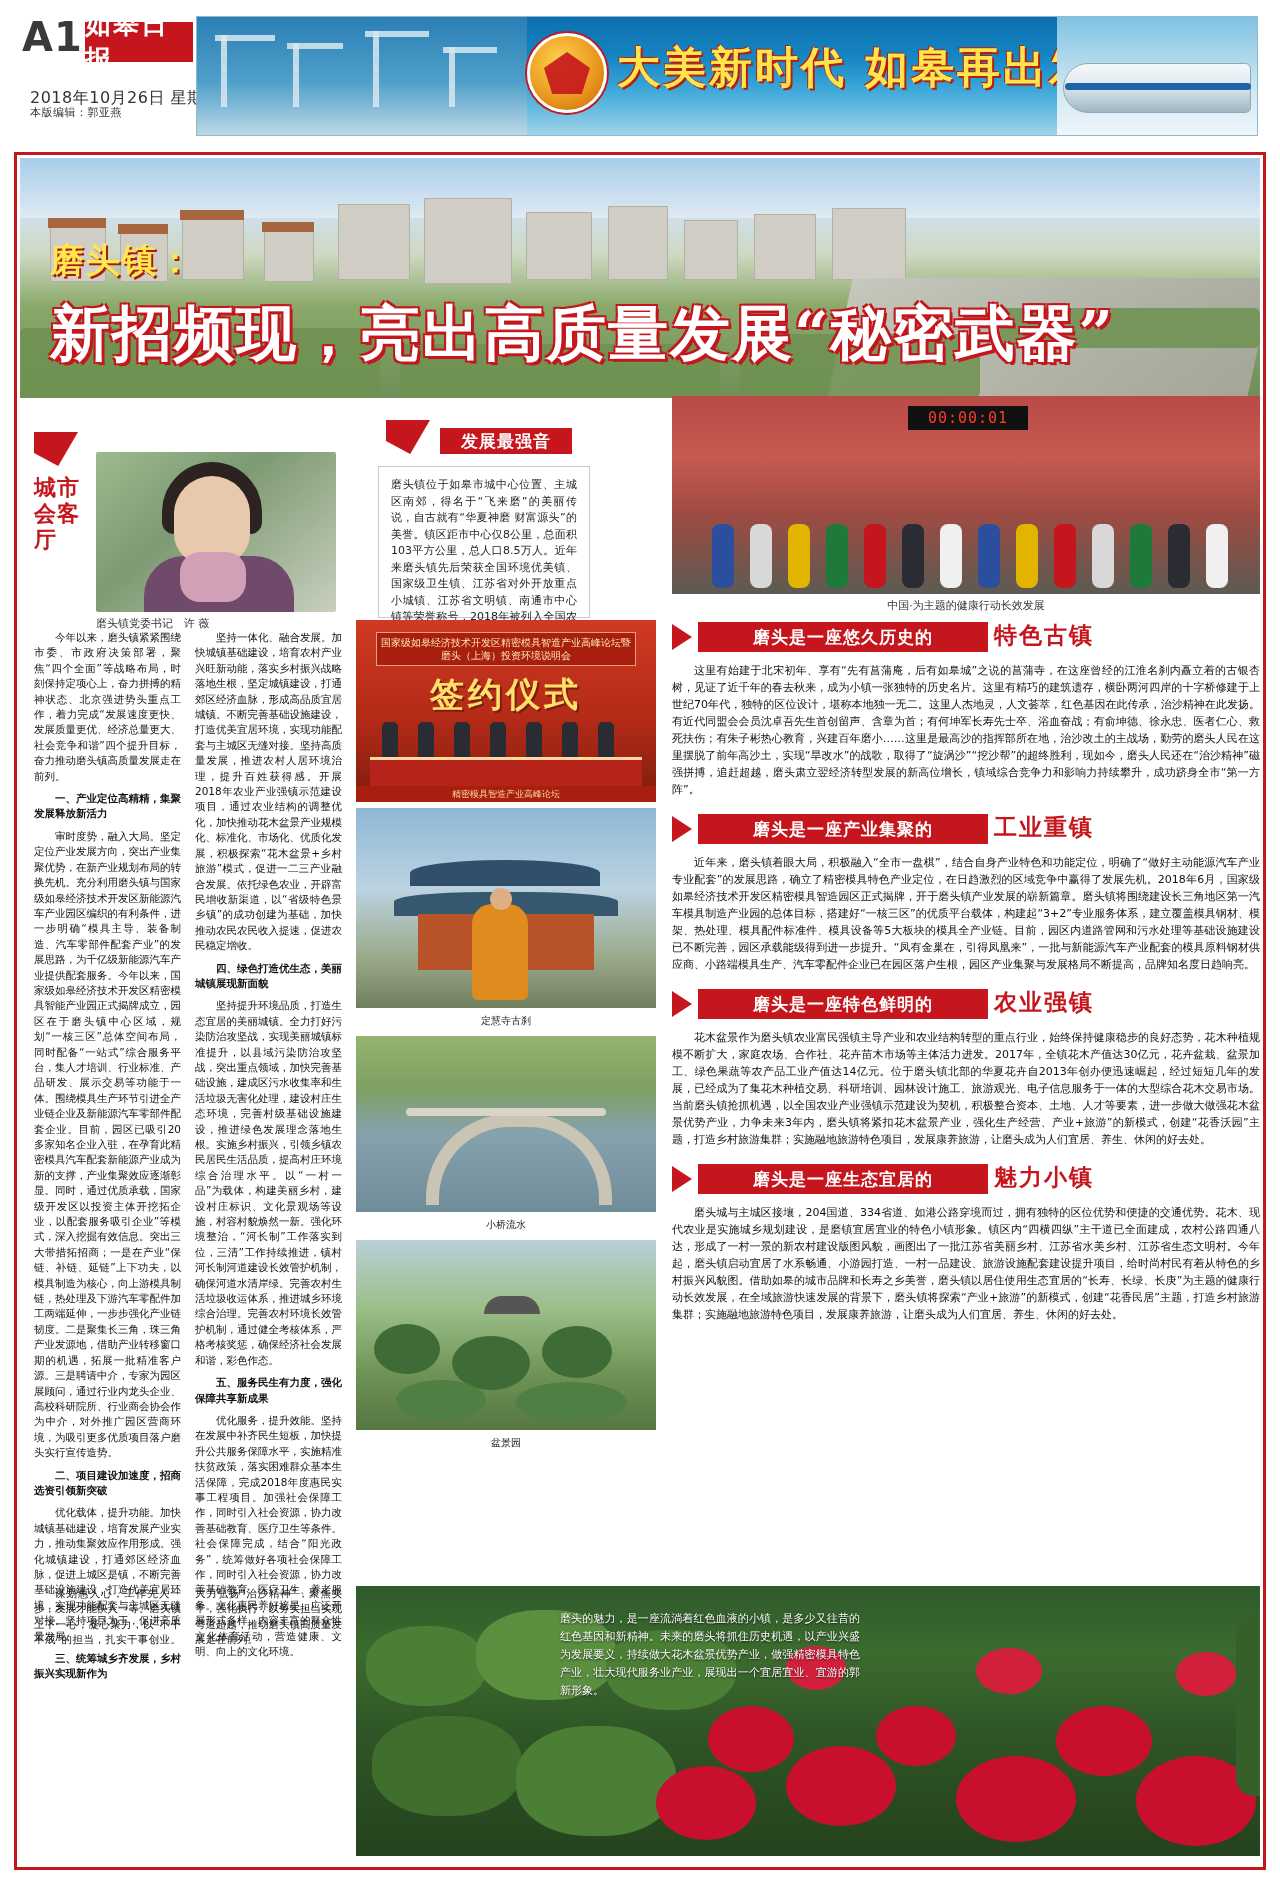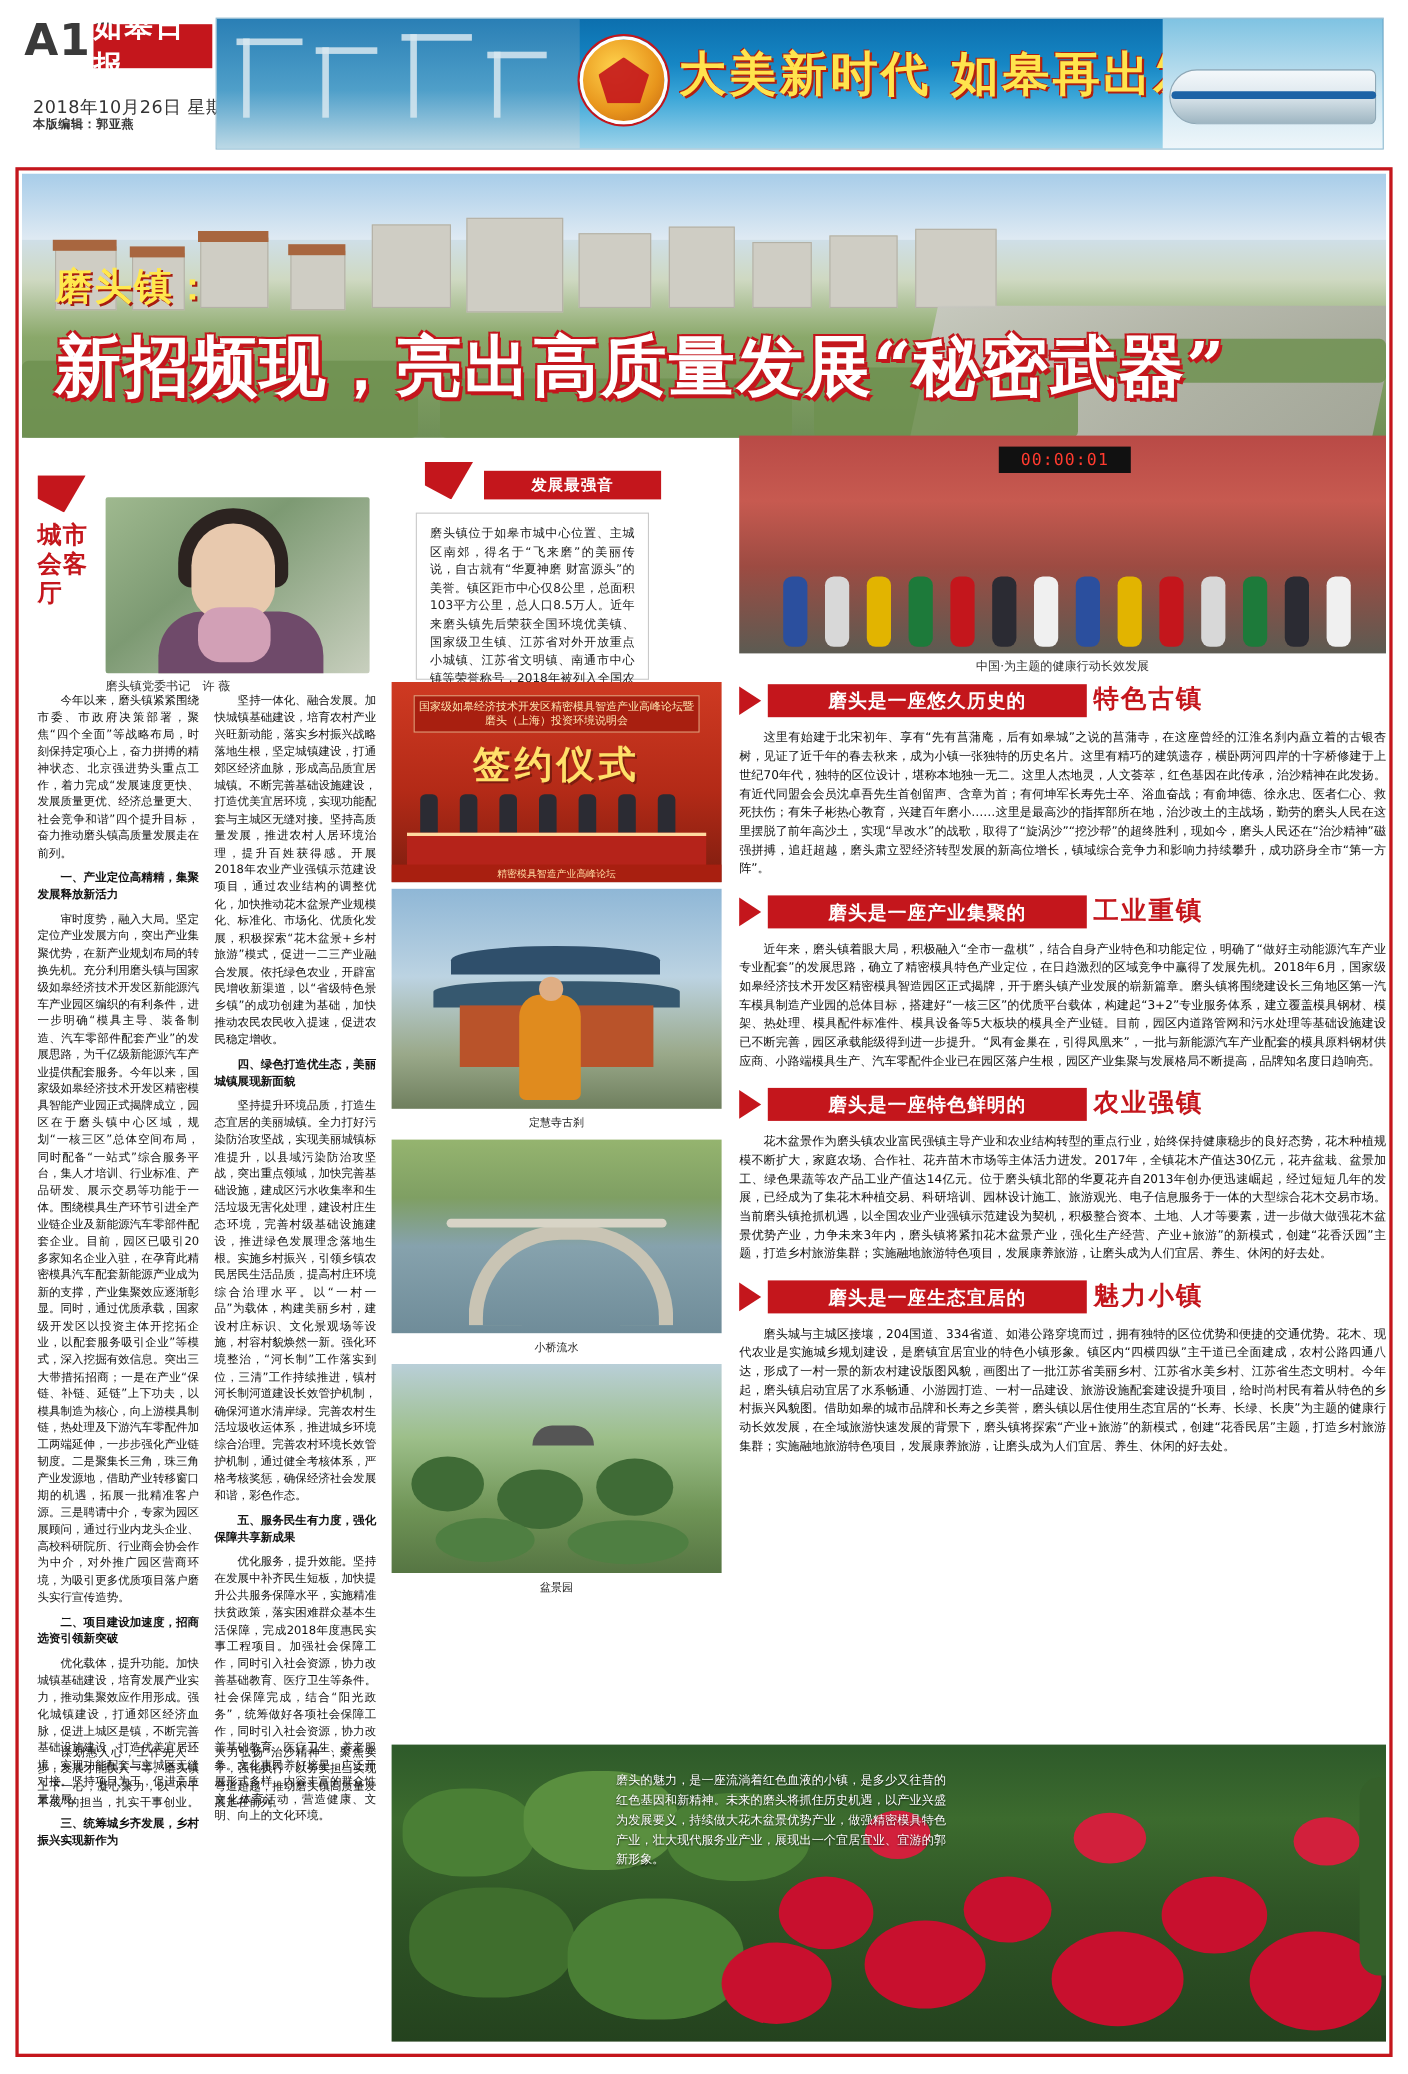--- a/index.html
+++ b/index.html
@@ -4,21 +4,21 @@
 <style>
   html,body{margin:0;padding:0;background:#ffffff;}
   body{width:1280px;height:1885px;font-family:"DejaVu Sans","Liberation Sans",sans-serif;color:#1a1a1a;overflow:hidden;}
   .page{position:relative;width:1280px;height:1885px;background:#fff;}
 
   
   .masthead{position:absolute;left:0;top:0;width:1280px;height:152px;background:#fff;}
   .folio{position:absolute;left:22px;top:14px;font-size:40px;font-weight:bold;color:#3a3a3a;letter-spacing:1px;}
   .paper-logo{position:absolute;left:85px;top:22px;width:108px;height:40px;background:#c4161c;color:#fff;font-size:26px;font-weight:bold;letter-spacing:2px;display:flex;align-items:center;justify-content:center;}
   .issue-date{position:absolute;left:30px;top:88px;font-size:16px;color:#333;letter-spacing:.5px;}
-  .editor-line{position:absolute;left:30px;top:105px;font-size:11px;color:#333;letter-spacing:.5px;font-weight:bold;}
+  .editor-line{position:absolute;left:30px;top:105px;font-size:11px;color:#333;letter-spacing:.5px;}
 
   .banner{position:absolute;left:196px;top:16px;width:1060px;height:118px;
     background:linear-gradient(180deg,#0c6fae 0%,#1686c4 35%,#3aa6d8 60%,#9fd4ea 100%);
     overflow:hidden;border:1px solid #8fb9cf;}
   .banner-port{position:absolute;left:0;top:0;width:330px;height:118px;
     background:linear-gradient(180deg,#2a7fb5 0%,#4f9fc9 55%,#bcd9e6 100%);}
   .crane{position:absolute;background:#d8e8f0;opacity:.85;}
   .banner-train{position:absolute;right:0;top:0;width:200px;height:118px;
     background:linear-gradient(180deg,#7fc3e2 0%,#cfe7f2 60%,#eef6fa 100%);}
   .train-body{position:absolute;right:6px;top:46px;width:186px;height:48px;border-radius:26px 6px 6px 26px;background:linear-gradient(180deg,#f4f8fb 0%,#dfe9ef 45%,#9fb6c2 100%);border:1px solid #8fa8b6;}
@@ -55,21 +55,21 @@
   .portrait{position:absolute;left:96px;top:452px;width:240px;height:160px;overflow:hidden;border-radius:2px;
     background:linear-gradient(140deg,#9fb98f 0%,#7d9a73 40%,#c8cfbe 100%);}
   .portrait-face{position:absolute;left:78px;top:24px;width:76px;height:88px;border-radius:38px 38px 30px 30px;background:#e8c9ae;}
   .portrait-hair{position:absolute;left:66px;top:10px;width:100px;height:72px;border-radius:50px 50px 12px 12px;background:#2c2320;}
   .portrait-body{position:absolute;left:48px;top:104px;width:150px;height:60px;border-radius:40px 40px 0 0;background:#6f4a6a;}
   .portrait-scarf{position:absolute;left:84px;top:100px;width:66px;height:50px;background:#d2a0b6;border-radius:20px;}
   .cap-portrait{position:absolute;left:96px;top:616px;width:240px;text-align:left;font-size:11px;color:#333;}
 
   .quote-box{position:absolute;left:378px;top:466px;width:212px;height:152px;border:1px solid #c9c9c9;padding:10px 12px;box-sizing:border-box;}
   .quote-text{font-size:11px;line-height:16.5px;color:#222;text-align:justify;}
-  .quote-head{position:absolute;left:440px;top:428px;width:161px;height:26px;background:#c4161c;color:#fff;font-size:14px;font-weight:bold;display:flex;align-items:center;justify-content:center;letter-spacing:1px;}
+  .quote-head{position:absolute;left:440px;top:428px;width:132px;height:26px;background:#c4161c;color:#fff;font-size:17px;font-weight:bold;display:flex;align-items:center;justify-content:center;letter-spacing:1px;}
   .quote-mark{position:absolute;left:386px;top:420px;}
 
   .marathon{position:absolute;left:672px;top:396px;width:588px;height:198px;overflow:hidden;
     background:linear-gradient(180deg,#b94a46 0%,#c75a50 30%,#9d4b42 60%,#5c5b52 100%);}
   .timer{position:absolute;left:236px;top:10px;width:120px;height:24px;background:#111;color:#ff3b2f;font-family:"DejaVu Sans Mono","Liberation Mono",monospace;font-size:15px;display:flex;align-items:center;justify-content:center;letter-spacing:1px;}
   .runner{position:absolute;bottom:6px;width:22px;height:64px;border-radius:8px;}
   .cap-marathon{position:absolute;left:672px;top:598px;width:588px;text-align:center;font-size:11px;color:#333;}
 
   
   .col-left{position:absolute;left:34px;top:630px;width:308px;column-count:2;column-gap:14px;font-size:10.5px;line-height:15.4px;text-align:justify;color:#111;}

